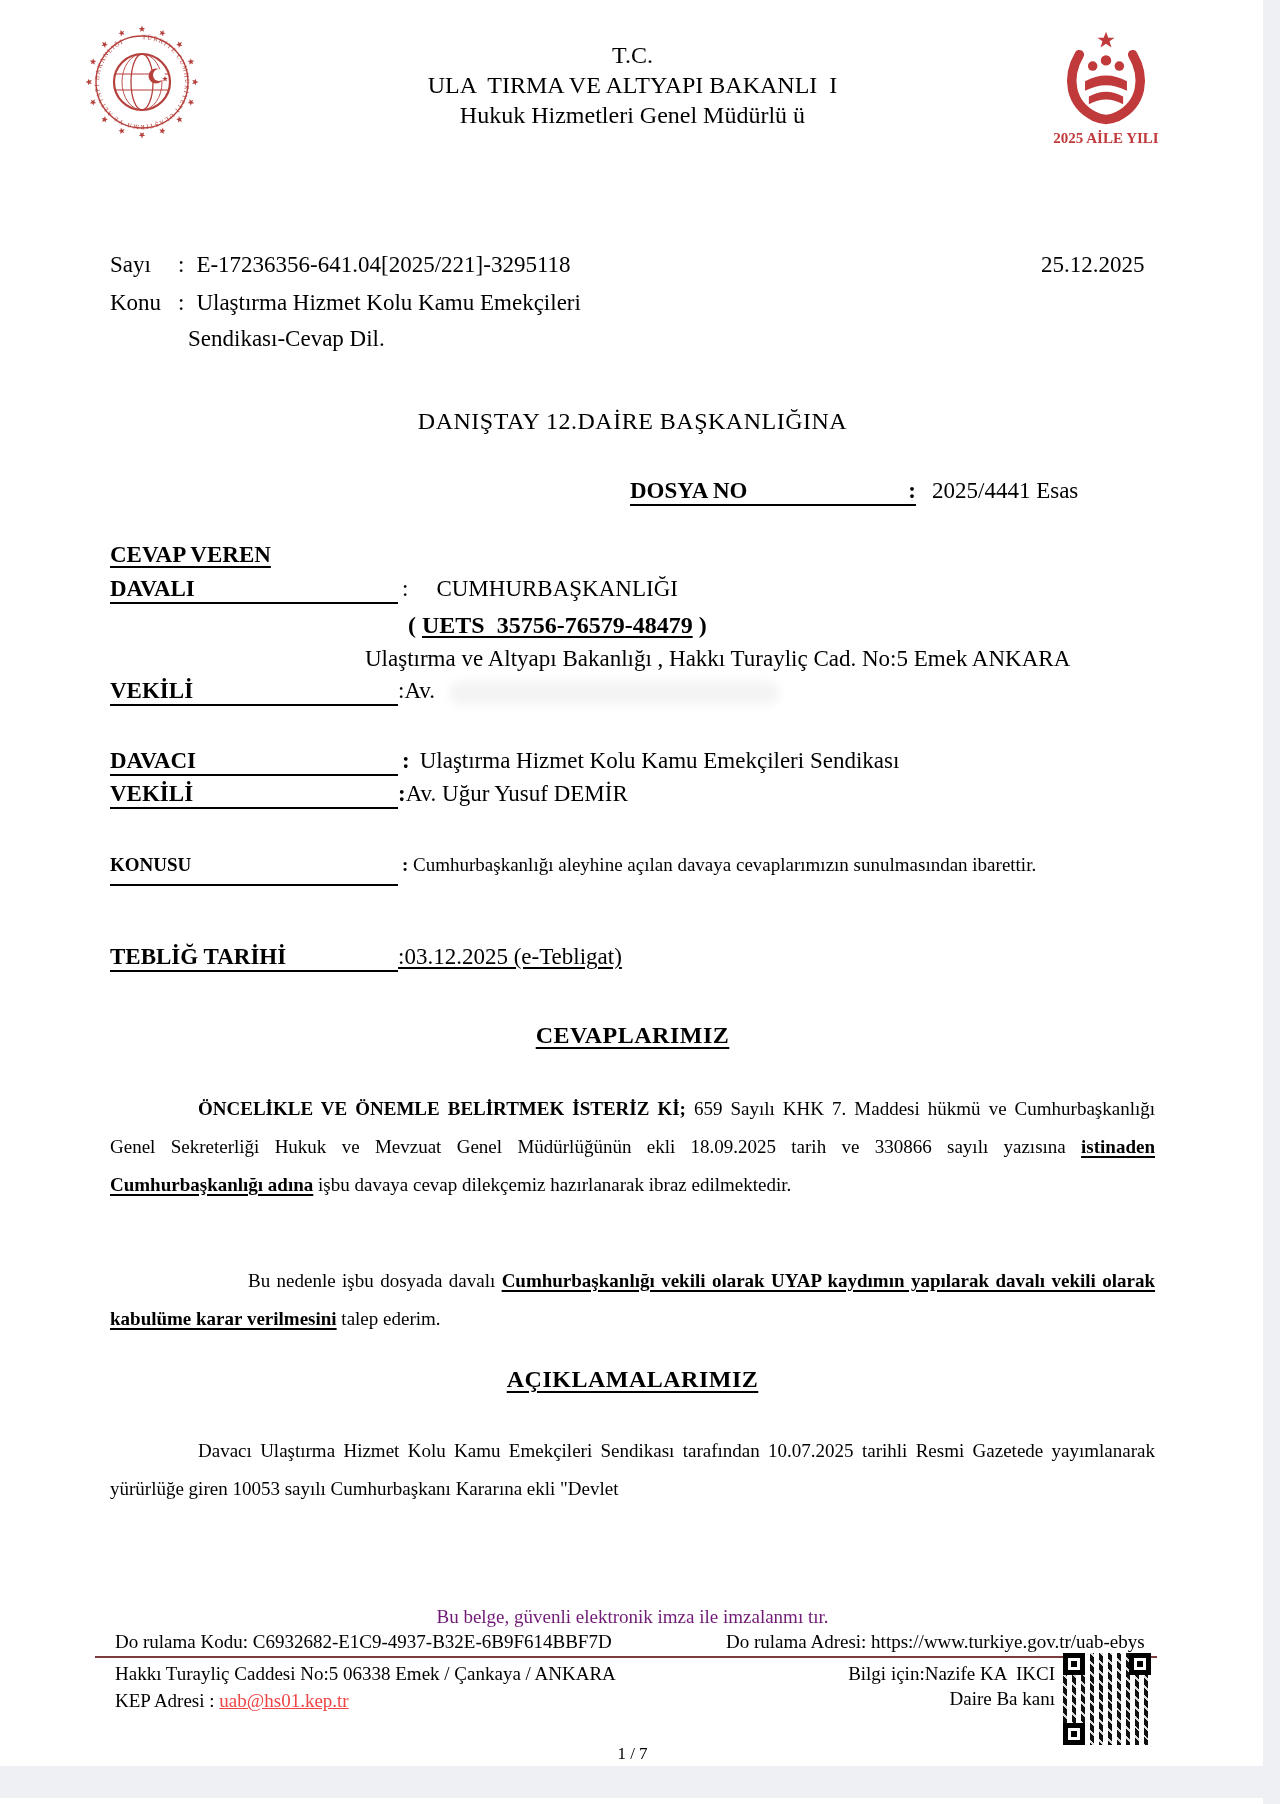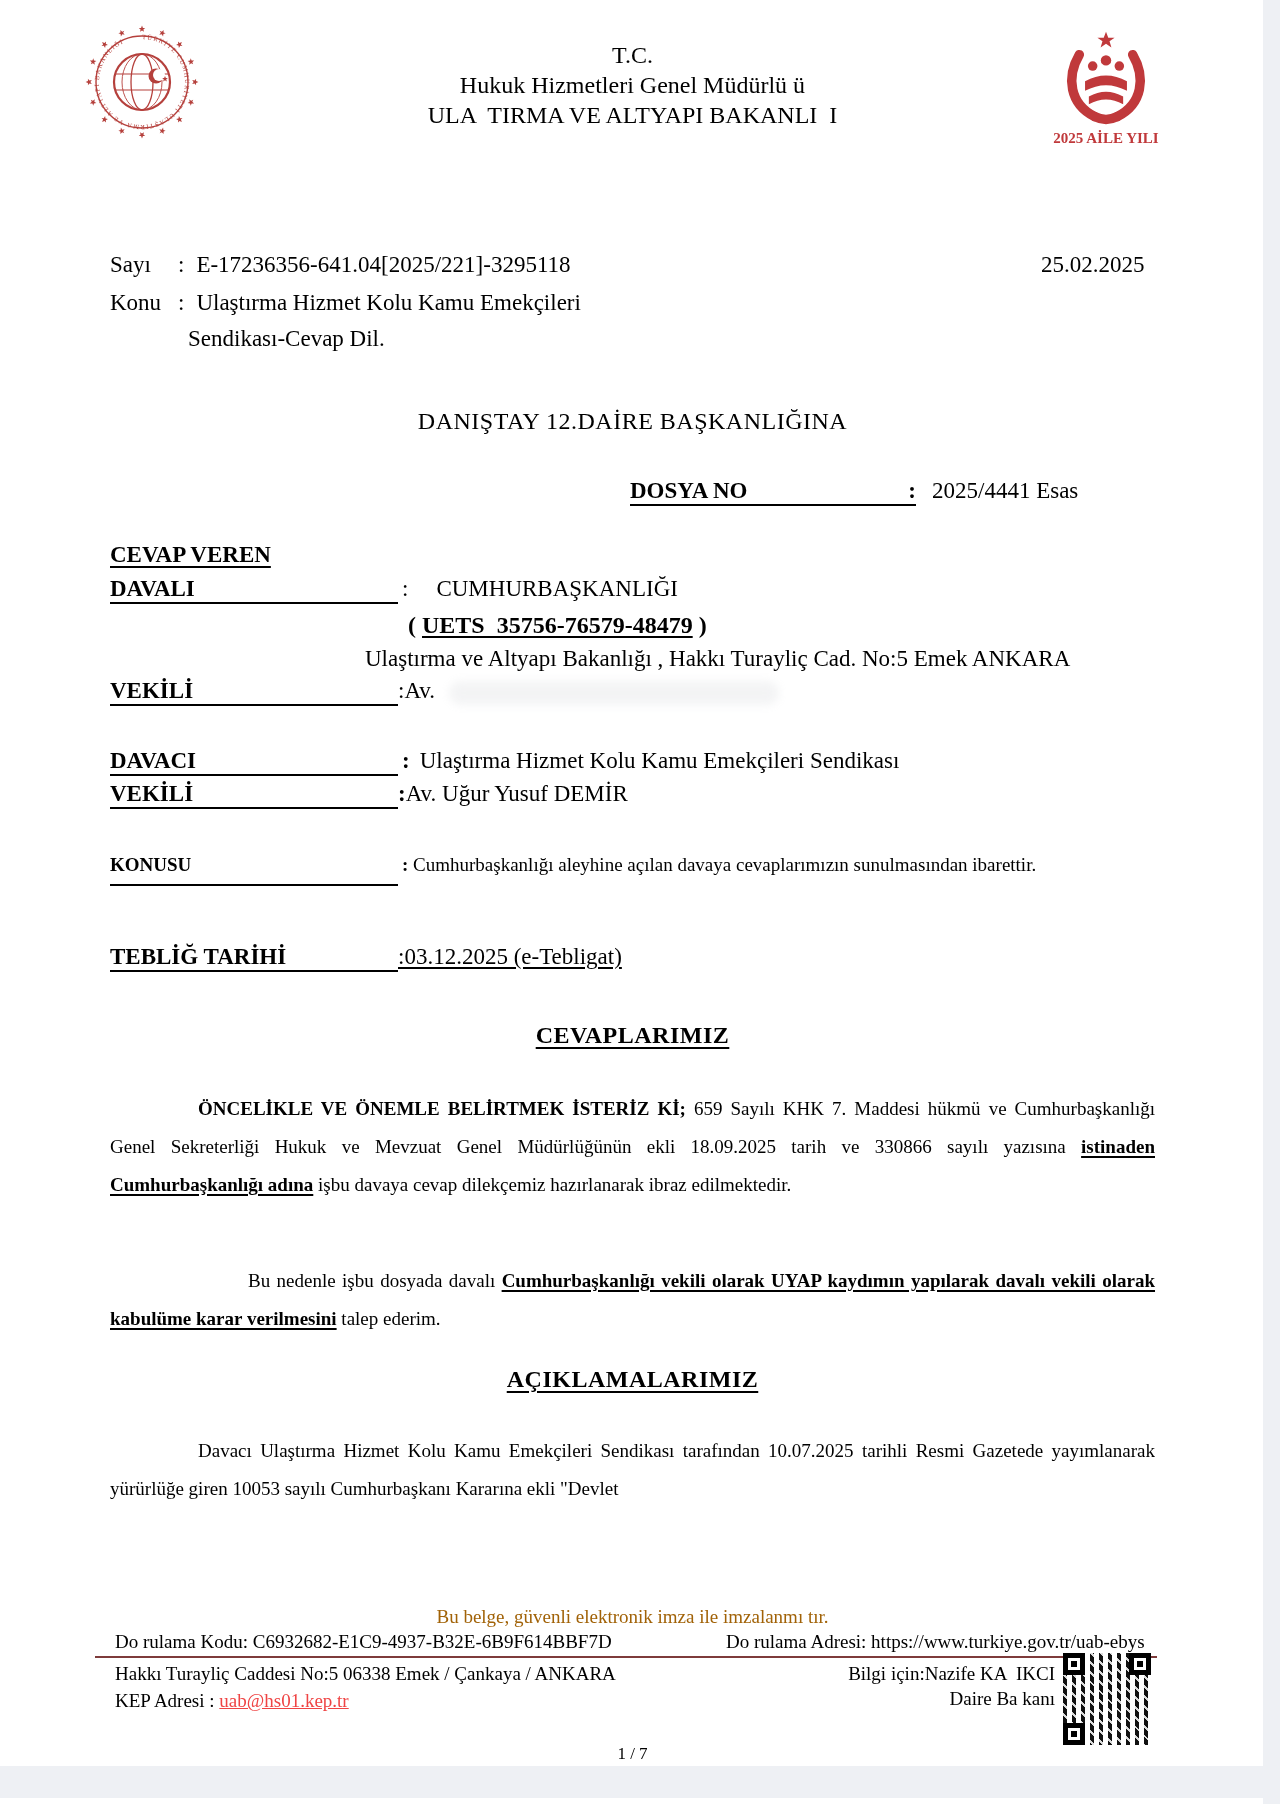--- a/index.html
+++ b/index.html
@@ -18,21 +18,21 @@
   .ulab{display:inline-flex;justify-content:space-between;border-bottom:2px solid #000;
     font-weight:bold;vertical-align:baseline;}
   .w286{width:286px;} .w288{width:288px;}
   .heading{left:110px;width:1045px;text-align:center;font-size:24px;font-weight:bold;
     text-decoration:underline;text-decoration-thickness:2px;text-underline-offset:4px;letter-spacing:.5px;}
   .para{left:110px;width:1045px;font-size:19px;line-height:38px;text-align:justify;}
   .useg{text-decoration:underline;text-decoration-thickness:2px;text-underline-offset:3px;font-weight:bold;}
   .u-thin{text-decoration:underline;text-decoration-thickness:1.5px;text-underline-offset:3px;}
   .u-head{text-decoration:underline;text-decoration-thickness:2px;text-underline-offset:4px;}
   .footer-text{font-size:19px;}
-  .red-note{color:#a16207;}
+  .red-note{color:#701a75;}
   .rule{left:95px;top:1656px;width:1062px;height:2px;background:#7e3b3b;}
   .kep-link{color:#ef4444;text-decoration:underline;cursor:pointer;}
   .emblem-caption{color:#c0393b;font-weight:bold;font-size:15px;}
   .redact{width:330px;height:24px;border-radius:12px;background:#b9bcc2;opacity:.16;filter:blur(4px);}
   .qr{left:1063px;top:1653px;width:88px;height:92px;position:absolute;
     background:
       repeating-linear-gradient(45deg, rgba(255,255,255,.85) 0 2px, transparent 2px 7px),
       repeating-linear-gradient(90deg, #111 0 4px, #fff 4px 9px),
       repeating-linear-gradient(0deg, #111 0 4px, #fff 4px 8px);}
   .qr::before,.qr::after,.qr .f3{content:"";position:absolute;width:12px;height:12px;background:#fff;
@@ -73,22 +73,22 @@
     <ellipse cx="60" cy="60" rx="11" ry="28" fill="none" stroke="#b5403c" stroke-width="1.3"></ellipse>
     <ellipse cx="60" cy="60" rx="20" ry="28" fill="none" stroke="#b5403c" stroke-width="0.9"></ellipse>
     <path d="M33,52 H87 M33,68 H87" stroke="#b5403c" stroke-width="1.2" fill="none"></path>
     <circle cx="74" cy="54" r="7.5" fill="#b5403c"></circle>
     <circle cx="77" cy="53" r="6" fill="#ffffff"></circle>
     <use href="#sstar" transform="translate(83 57) scale(0.9)"></use>
   </svg>
 
   <div class="abs title-block">
     <div class="pre">T.C.</div>
+    <div class="pre">ULA  TIRMA VE ALTYAPI BAKANLI  I</div>
     <div class="pre">Hukuk Hizmetleri Genel Müdürlü ü</div>
-    <div class="pre">ULA  TIRMA VE ALTYAPI BAKANLI  I</div>
   </div>
 
   <svg class="abs" style="left:1058px;top:28px" width="96" height="100" viewBox="0 0 100 105">
     <g fill="none" stroke="#c0393b" stroke-linecap="round">
       <path d="M22,28 C8,52 12,80 38,93" stroke-width="10"></path>
       <path d="M78,28 C92,52 88,80 62,93" stroke-width="10"></path>
       <path d="M38,93 Q50,99 62,93" stroke-width="10"></path>
     </g>
     <g fill="#c0393b">
       <path d="M50,4 L52.4,10.2 59,10.2 53.7,14 55.7,20.4 50,16.5 44.3,20.4 46.3,14 41,10.2 47.6,10.2 Z"></path>
@@ -97,21 +97,21 @@
       <circle cx="64" cy="40" r="5"></circle>
       <path d="M28,56 Q50,44 72,56 L72,66 Q50,54 28,66 Z"></path>
       <path d="M32,72 Q50,62 68,72 L68,80 Q50,70 32,80 Z"></path>
     </g>
   </svg>
   <div class="abs center emblem-caption" style="left:1044px;top:130px;width:124px">2025 AİLE YILI</div>
 
   <div class="abs body-text" style="left:110px;top:252px">
     <span class="meta-label">Sayı</span><span class="meta-sep">:</span><span>E-17236356-641.04[2025/221]-3295118</span>
   </div>
-  <div class="abs body-text" style="left:1041px;top:252px">25.02.2025</div>
+  <div class="abs body-text" style="left:1041px;top:252px">25.12.2025</div>
   <div class="abs body-text" style="left:110px;top:290px">
     <span class="meta-label">Konu</span><span class="meta-sep">:</span><span>Ulaştırma Hizmet Kolu Kamu Emekçileri</span>
   </div>
   <div class="abs body-text" style="left:188px;top:326px">Sendikası-Cevap Dil.</div>
 
   <div class="abs court">DANIŞTAY 12.DAİRE BAŞKANLIĞINA</div>
 
   <div class="abs body-text" style="left:630px;top:478px">
     <span class="ulab w286">
         <span>DOSYA NO</span>

